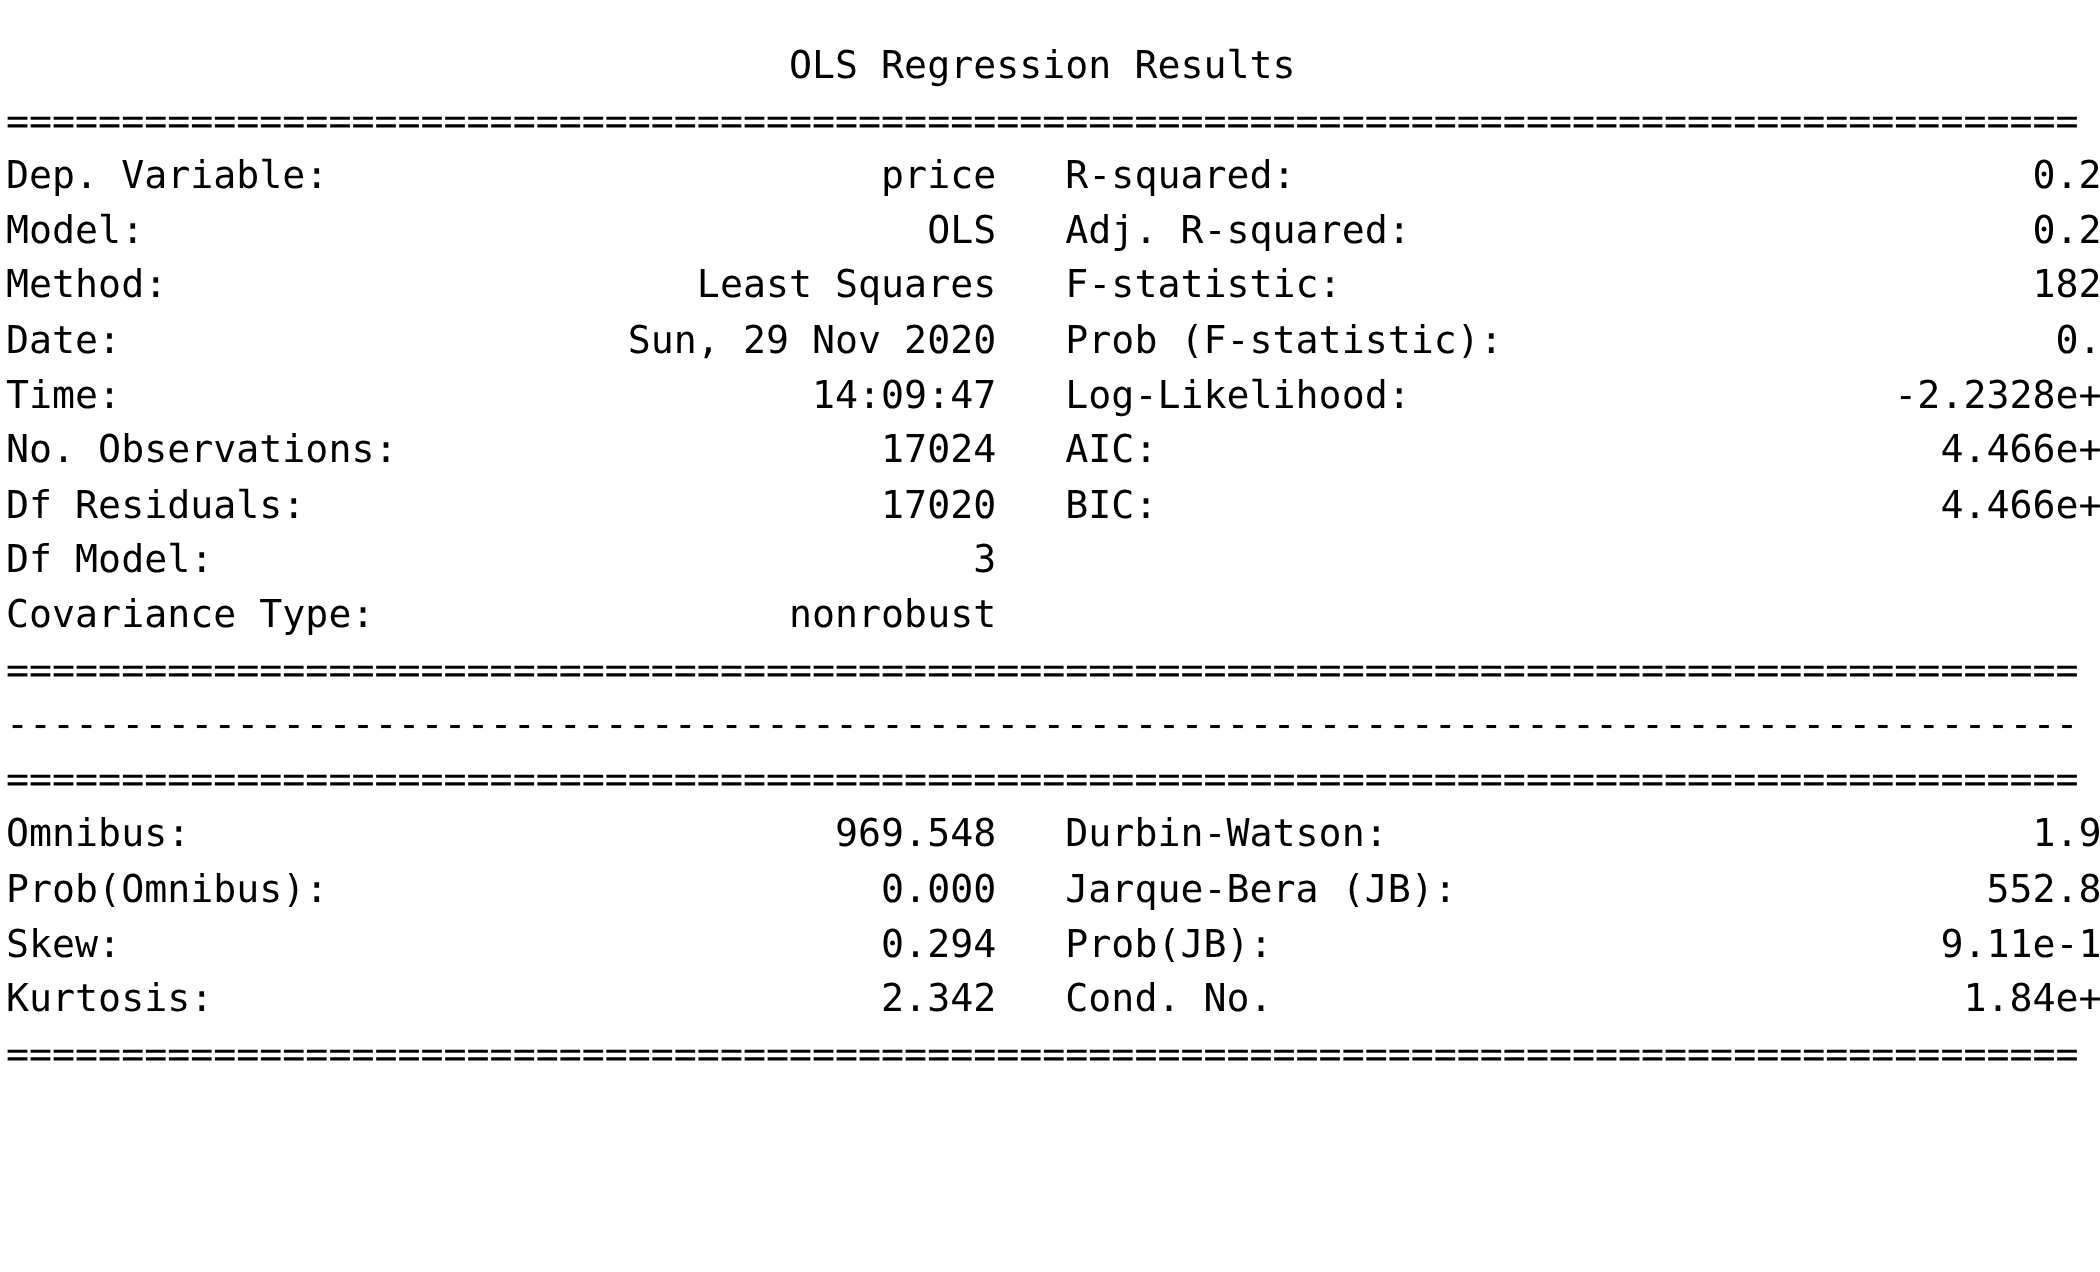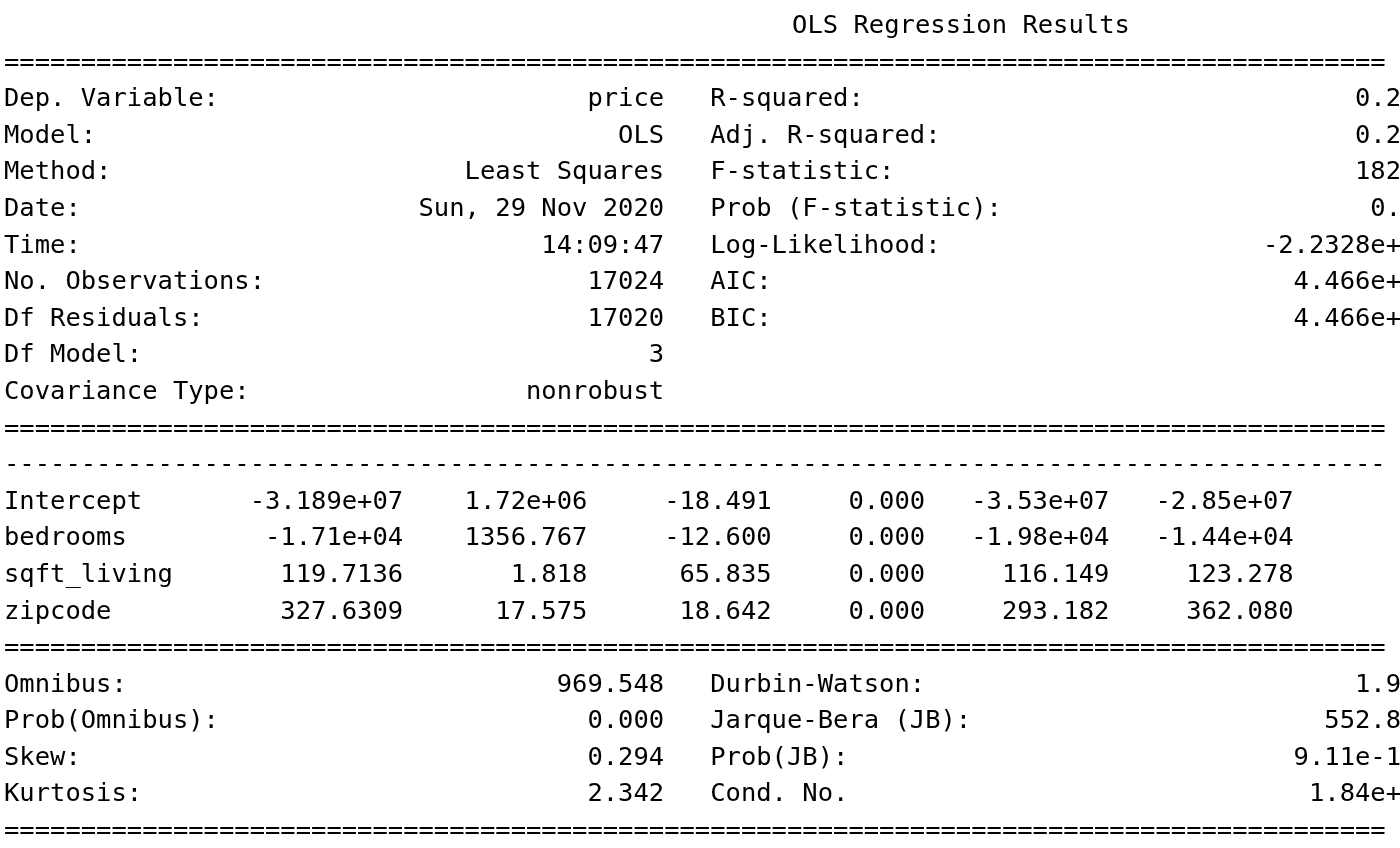--- a/index.html
+++ b/index.html
@@ -24,21 +24,22 @@
     margin: 0;
     font-family: "DejaVu Sans Mono", monospace;
     font-size: 25.5px;
     line-height: 36.6px;
     letter-spacing: 0px;
     white-space: pre;
     color: #000000;
   }
   .title-line {
     display: block;
-    text-align: center;
+    text-align: left;
+    margin-top: 20px;
   }
   .rule {
     display: block;
   }
 </style>
 </head>
 <body>
 
 <div class="sheet">
   <pre class="table"><span class="title-line">                                  OLS Regression Results
@@ -47,23 +48,19 @@
 Model:                                  OLS   Adj. R-squared:                           0.244
 Method:                       Least Squares   F-statistic:                              1829.
 Date:                      Sun, 29 Nov 2020   Prob (F-statistic):                        0.00
 Time:                              14:09:47   Log-Likelihood:                     -2.2328e+05
 No. Observations:                     17024   AIC:                                  4.466e+05
 Df Residuals:                         17020   BIC:                                  4.466e+05
 Df Model:                                 3
 Covariance Type:                  nonrobust
 </span><span class="rule">==========================================================================================
 </span><span class="rule">------------------------------------------------------------------------------------------
-</span><span>Intercept       -3.189e+07    1.72e+06     -18.491     0.000   -3.53e+07   -2.85e+07
-bedrooms         -1.71e+04    1356.767     -12.600     0.000   -1.98e+04   -1.44e+04
-sqft_living       119.7136       1.818      65.835     0.000     116.149     123.278
-zipcode           327.6309      17.575      18.642     0.000     293.182     362.080
 </span><span class="rule">==========================================================================================
 </span><span>Omnibus:                            969.548   Durbin-Watson:                            1.980
 Prob(Omnibus):                        0.000   Jarque-Bera (JB):                       552.806
 Skew:                                 0.294   Prob(JB):                             9.11e-121
 Kurtosis:                             2.342   Cond. No.                              1.84e+08
 </span><span class="rule">==========================================================================================</span></pre>
 </div>
 
 </body></html>

